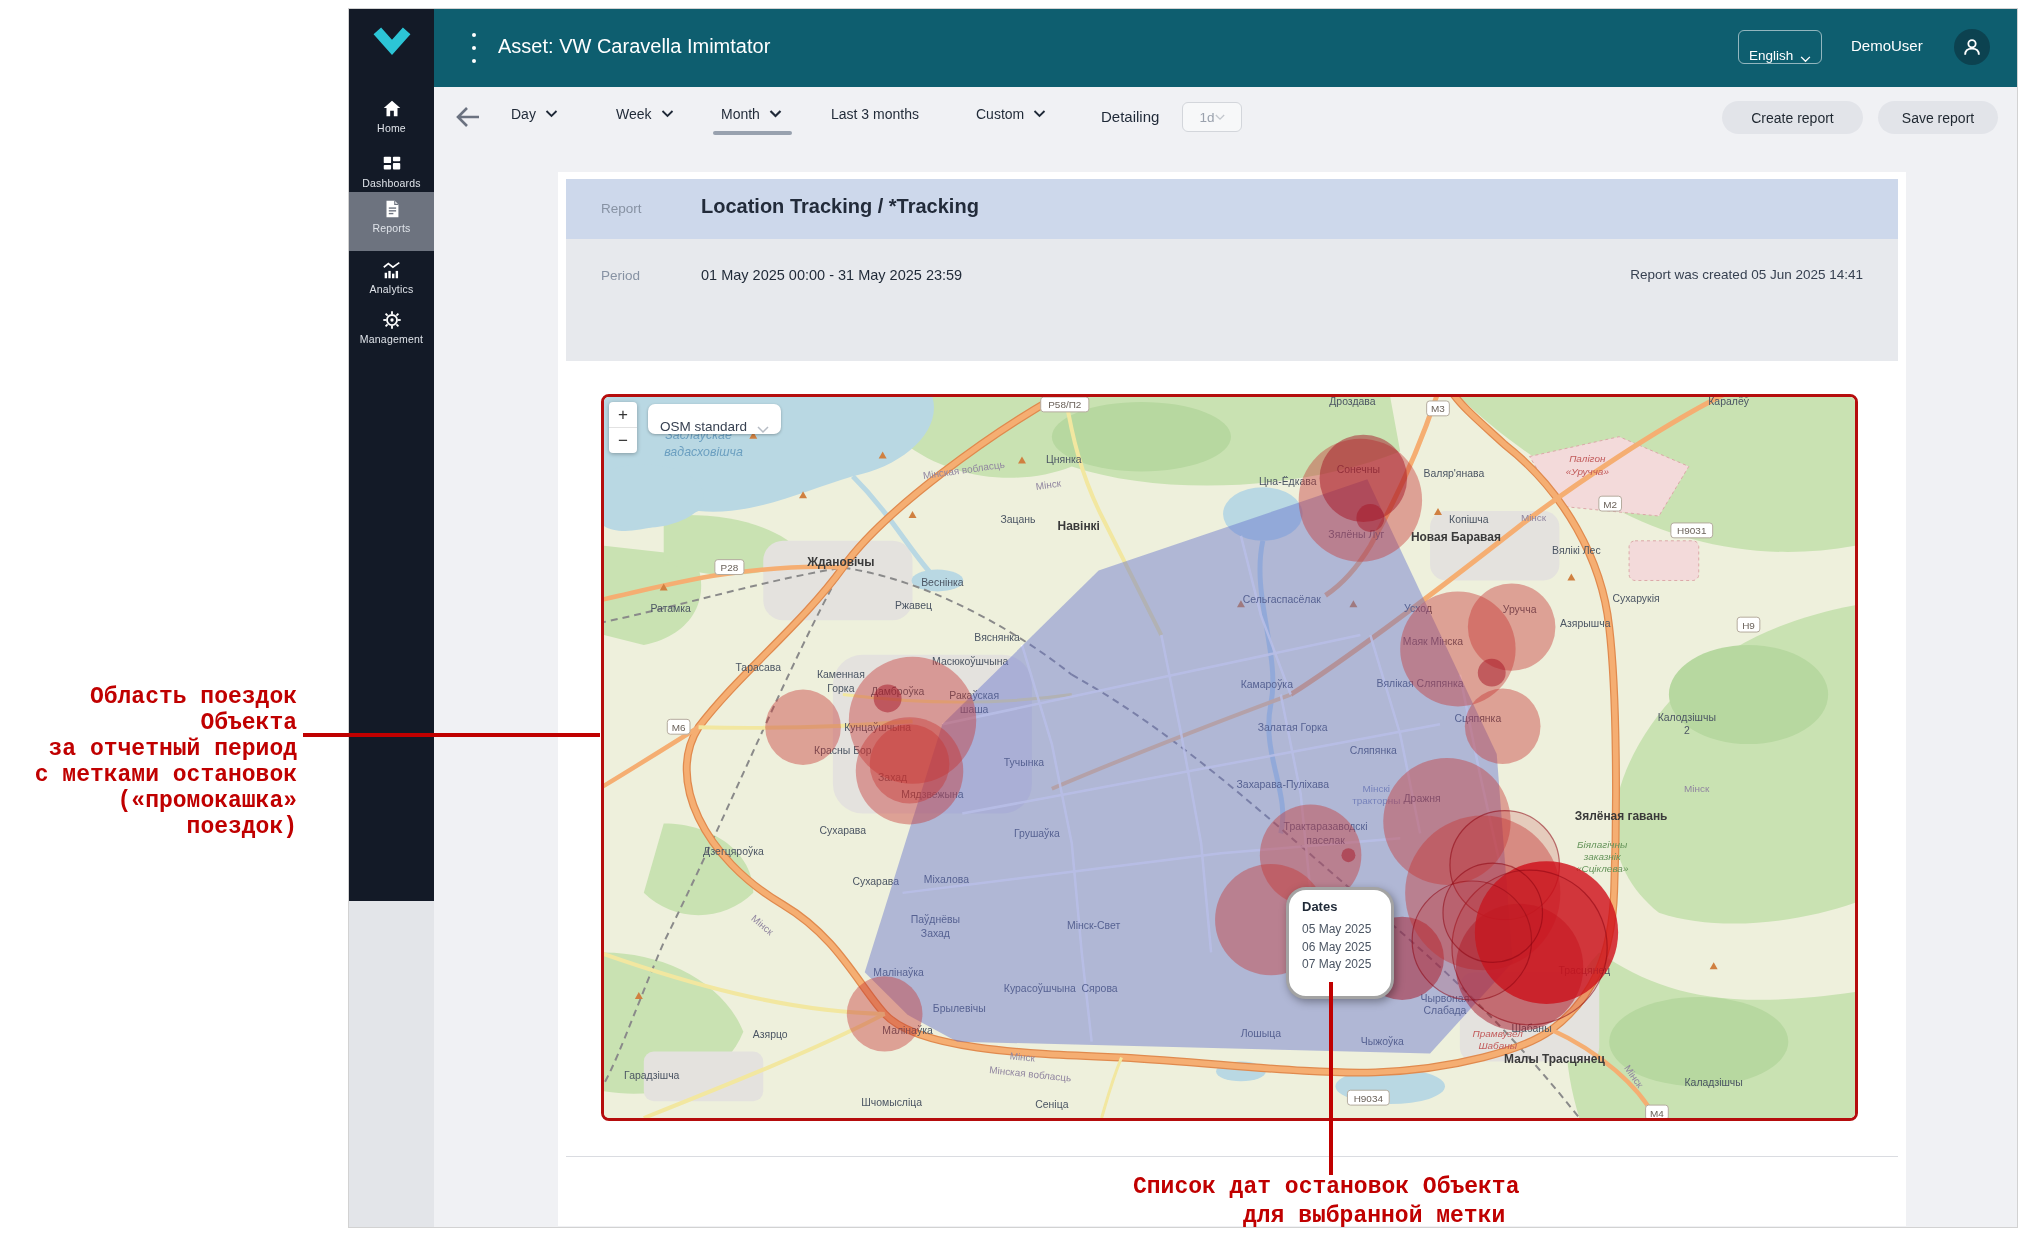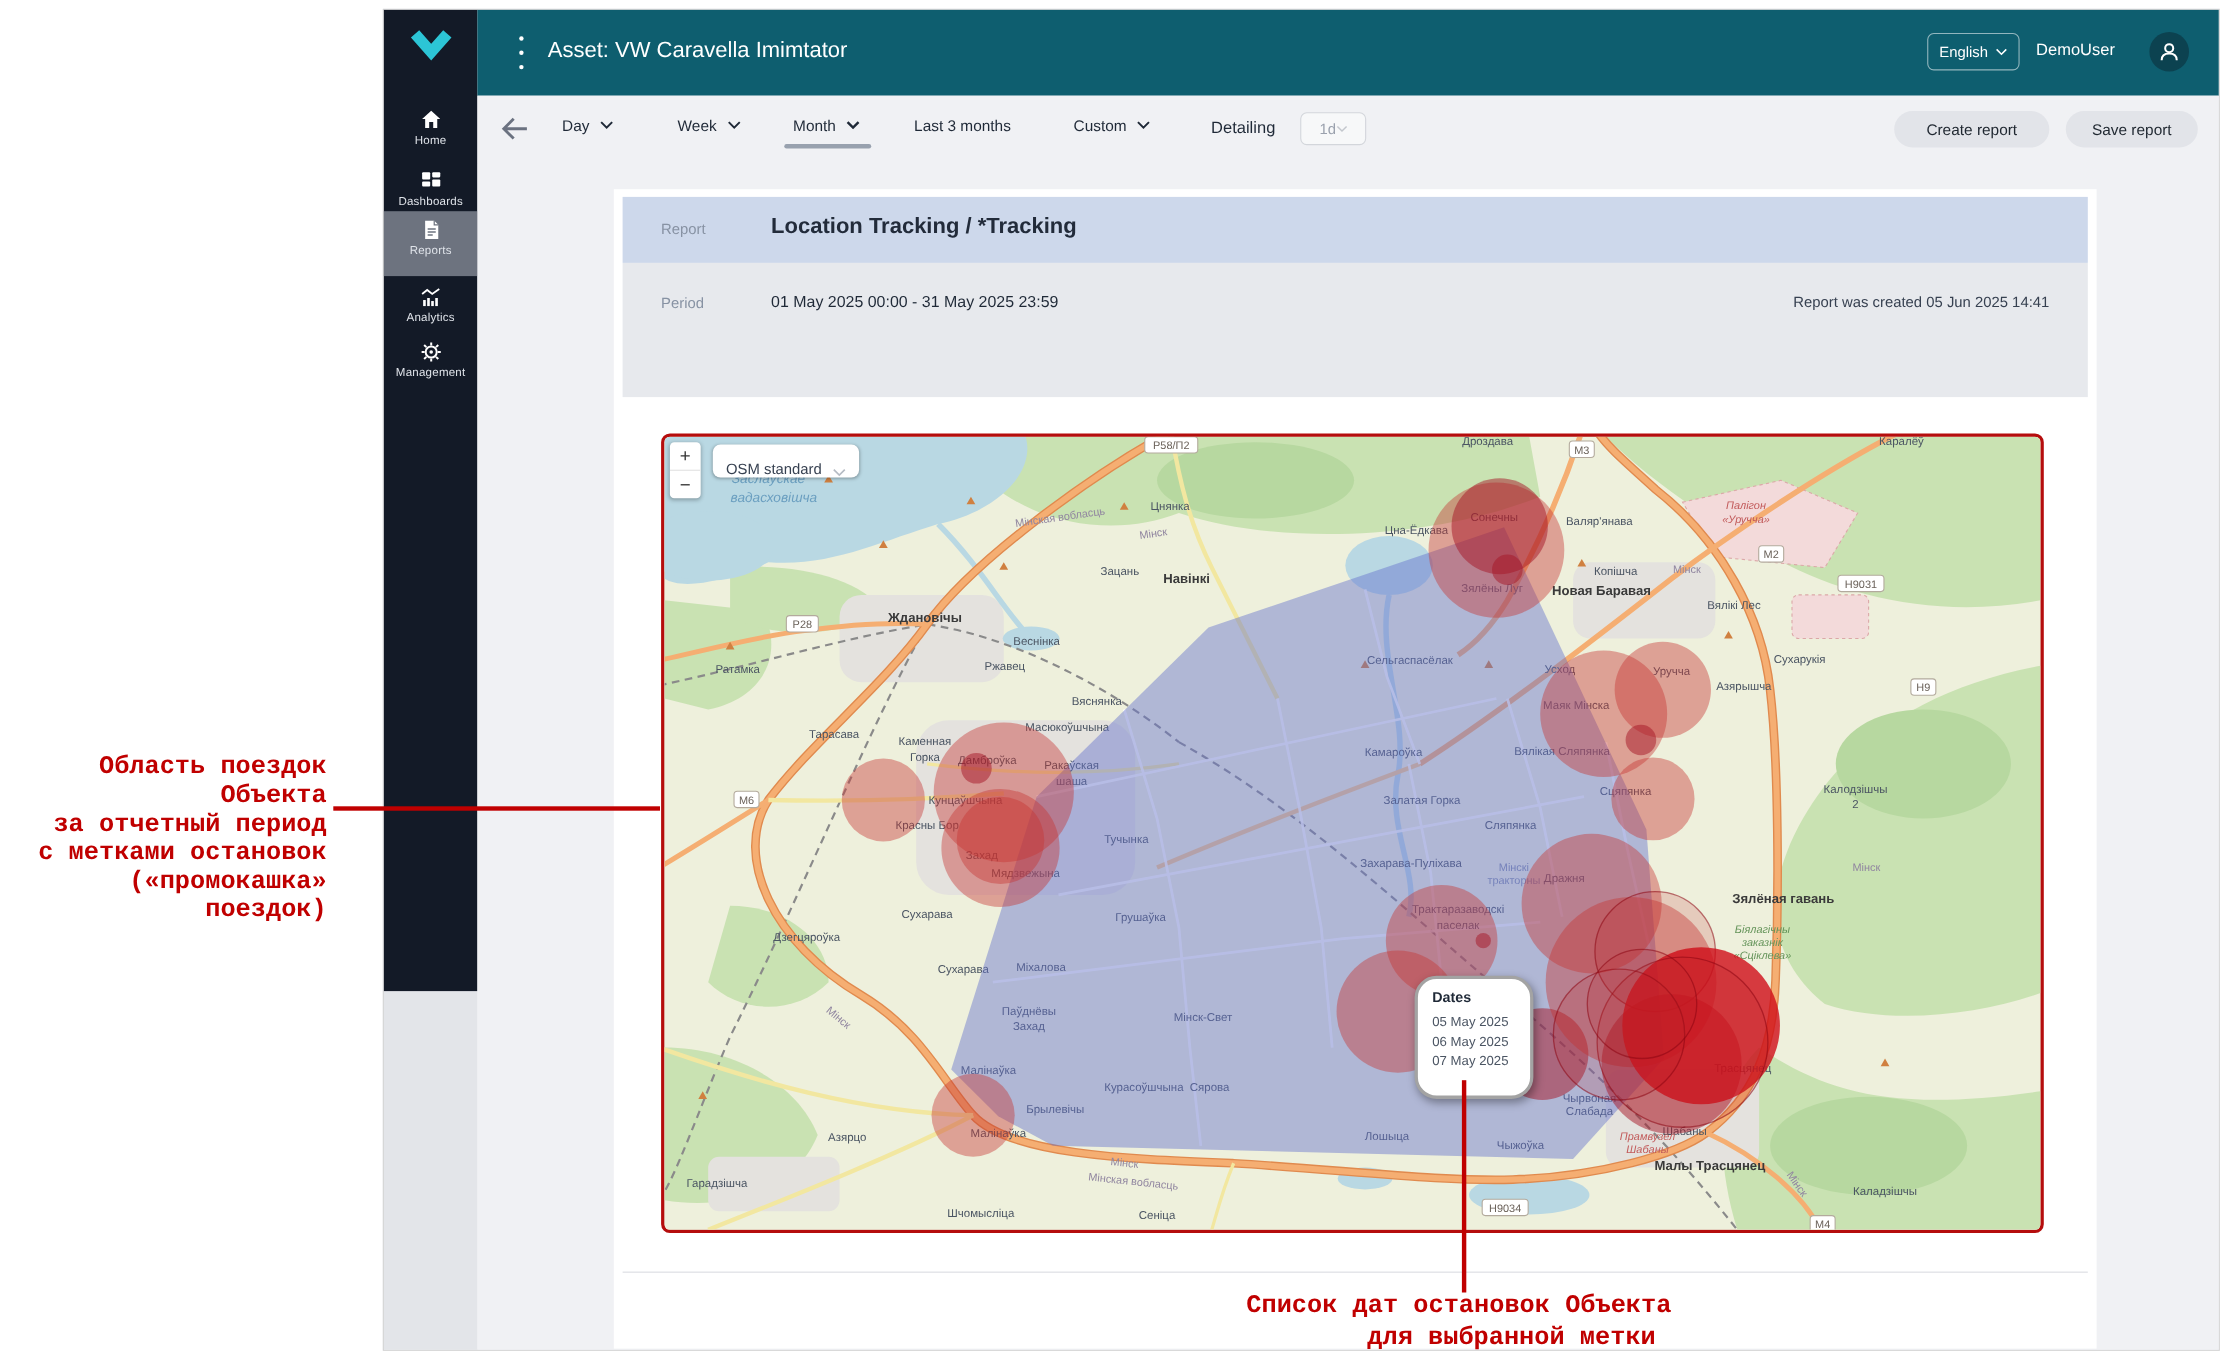--- a/index.html
+++ b/index.html
@@ -12,21 +12,21 @@
   .logo{position:absolute;left:0;top:0;width:85px;height:62px;display:flex;align-items:center;justify-content:center;}
   .nav-item{position:absolute;left:0;width:85px;text-align:center;color:#dfe3e9;cursor:pointer;padding-top:4px;}
   .nav-item.selected{background:#6d737f;}
   .nav-item svg{display:block;margin:4px auto 2px auto;}
   .nav-label{font-size:10.5px;letter-spacing:.2px;}
   
   .topbar{position:absolute;left:85px;top:0;right:0;height:78px;background:#0e5e6f;}
   .kebab{position:absolute;left:38px;top:24px;width:6px;height:30px;display:flex;flex-direction:column;justify-content:space-between;cursor:pointer;}
   .kebab i{width:4px;height:4px;border-radius:50%;background:#fff;display:block;}
   .app-title{position:absolute;left:64px;top:26px;color:#fff;font-size:20px;}
-  .lang-pill{position:absolute;left:1304px;top:21px;height:32px;border:1px solid rgba(255,255,255,.55);border-radius:6px;color:#fff;font-size:13.5px;display:flex;align-items:center;padding:0 10px;gap:7px;cursor:pointer;margin-left:14px;}
+  .lang-pill{position:absolute;left:1304px;top:21px;height:32px;border:1px solid rgba(255,255,255,.55);border-radius:6px;color:#fff;font-size:13.5px;display:flex;align-items:flex-end;padding:0 10px;gap:7px;cursor:pointer;}
   .user-name{position:absolute;left:1417px;top:28px;color:#fff;font-size:15px;}
   .avatar{position:absolute;left:1520px;top:20px;width:36px;height:36px;border-radius:50%;background:#0c4250;display:flex;align-items:center;justify-content:center;cursor:pointer;}
   
   .toolbar{position:absolute;left:85px;top:78px;right:0;height:62px;background:#f0f1f4;}
   .back-arrow{position:absolute;left:20px;top:17px;cursor:pointer;}
   .tab{position:absolute;top:19px;font-size:14px;color:#1f2937;display:flex;align-items:center;gap:9px;cursor:pointer;}
   .tab.selected::after{content:"";position:absolute;left:-8px;right:-10px;bottom:-13px;height:4px;background:#98a1ae;border-radius:2px;}
   .detailing-label{position:absolute;left:667px;top:21px;font-size:15px;color:#1f2937;}
   .detailing-select{position:absolute;left:748px;top:15px;width:60px;height:30px;border:1.5px solid #d3d6db;border-radius:6px;background:#f7f8f9;color:#9aa1ad;font-size:13.5px;display:flex;align-items:center;justify-content:center;padding:0 8px;box-sizing:border-box;cursor:default;}
   .tb-btn{position:absolute;top:14px;height:33px;border:none;border-radius:17px;background:#e2e4e9;color:#1f2730;font-size:14px;padding:0 20px;cursor:pointer;font-family:"Liberation Sans",sans-serif;}

